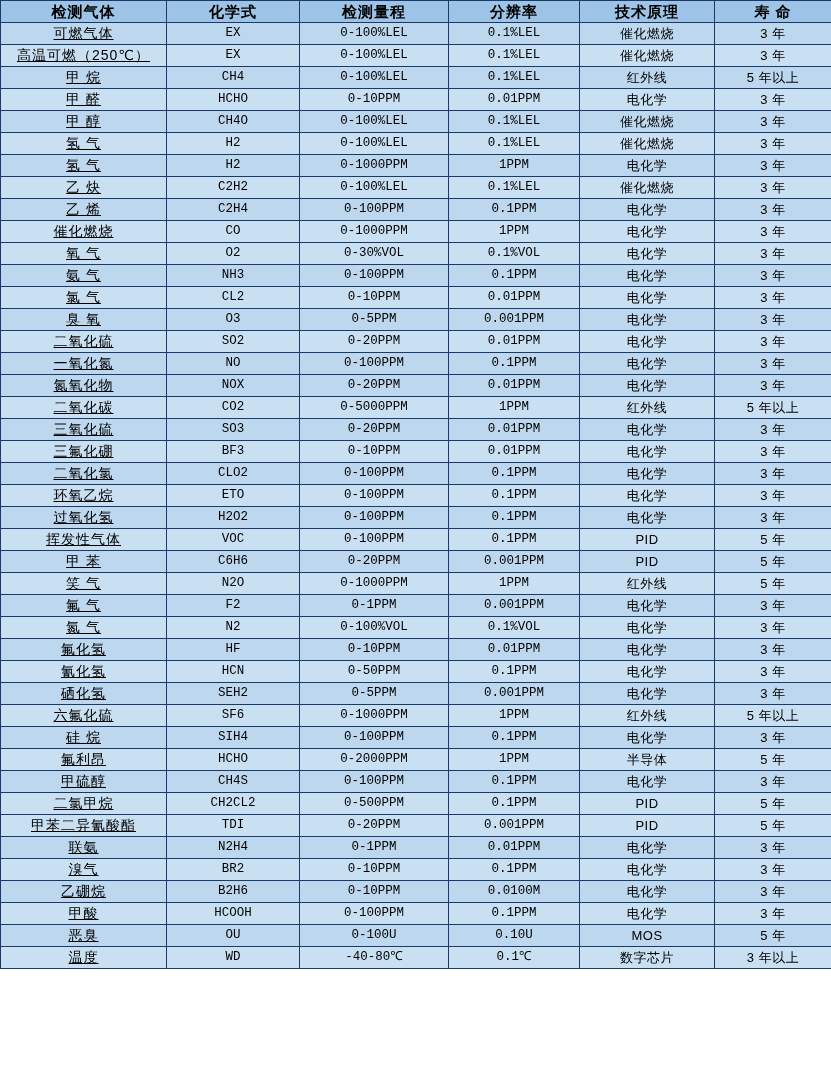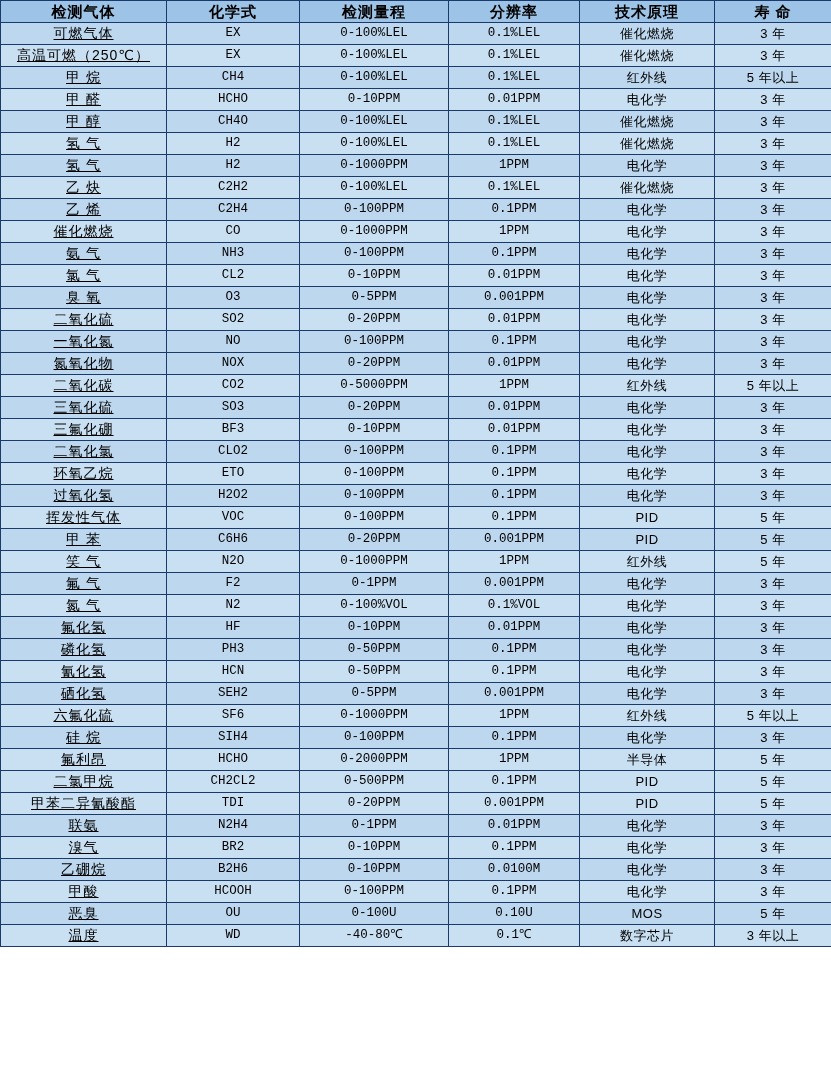--- a/index.html
+++ b/index.html
@@ -162,20 +162,28 @@
         <td class="c-life">3 年</td>
       </tr>
       <tr class="alt">
         <td class="c-name">催化燃烧</td>
         <td class="c-formula">CO</td>
         <td class="c-range">0-1000PPM</td>
         <td class="c-res">1PPM</td>
         <td class="c-tech">电化学</td>
         <td class="c-life">3 年</td>
       </tr>
+      <tr class="alt">
+        <td class="c-name">氧 气</td>
+        <td class="c-formula">O2</td>
+        <td class="c-range">0-30%VOL</td>
+        <td class="c-res">0.1%VOL</td>
+        <td class="c-tech">电化学</td>
+        <td class="c-life">3 年</td>
+      </tr>
       <tr>
         <td class="c-name">氨 气</td>
         <td class="c-formula">NH3</td>
         <td class="c-range">0-100PPM</td>
         <td class="c-res">0.1PPM</td>
         <td class="c-tech">电化学</td>
         <td class="c-life">3 年</td>
       </tr>
       <tr class="alt">
         <td class="c-name">氯 气</td>
@@ -306,28 +314,20 @@
         <td class="c-life">3 年</td>
       </tr>
       <tr>
         <td class="c-name">氟化氢</td>
         <td class="c-formula">HF</td>
         <td class="c-range">0-10PPM</td>
         <td class="c-res">0.01PPM</td>
         <td class="c-tech">电化学</td>
         <td class="c-life">3 年</td>
       </tr>
-      <tr>
-        <td class="c-name">磷化氢</td>
-        <td class="c-formula">PH3</td>
-        <td class="c-range">0-50PPM</td>
-        <td class="c-res">0.1PPM</td>
-        <td class="c-tech">电化学</td>
-        <td class="c-life">3 年</td>
-      </tr>
       <tr class="alt">
         <td class="c-name">氰化氢</td>
         <td class="c-formula">HCN</td>
         <td class="c-range">0-50PPM</td>
         <td class="c-res">0.1PPM</td>
         <td class="c-tech">电化学</td>
         <td class="c-life">3 年</td>
       </tr>
       <tr>
         <td class="c-name">硒化氢</td>
@@ -353,20 +353,28 @@
         <td class="c-tech">电化学</td>
         <td class="c-life">3 年</td>
       </tr>
       <tr class="alt">
         <td class="c-name">氟利昂</td>
         <td class="c-formula">HCHO</td>
         <td class="c-range">0-2000PPM</td>
         <td class="c-res">1PPM</td>
         <td class="c-tech">半导体</td>
         <td class="c-life">5 年</td>
+      </tr>
+      <tr>
+        <td class="c-name">甲硫醇</td>
+        <td class="c-formula">CH4S</td>
+        <td class="c-range">0-100PPM</td>
+        <td class="c-res">0.1PPM</td>
+        <td class="c-tech">电化学</td>
+        <td class="c-life">3 年</td>
       </tr>
       <tr class="alt">
         <td class="c-name">二氯甲烷</td>
         <td class="c-formula">CH2CL2</td>
         <td class="c-range">0-500PPM</td>
         <td class="c-res">0.1PPM</td>
         <td class="c-tech">PID</td>
         <td class="c-life">5 年</td>
       </tr>
       <tr class="alt">

